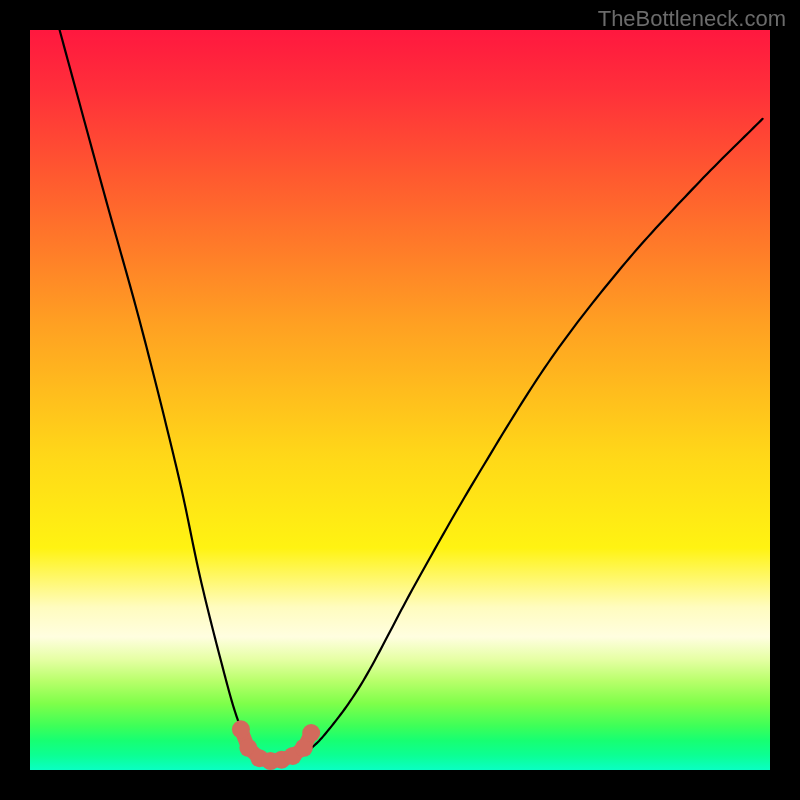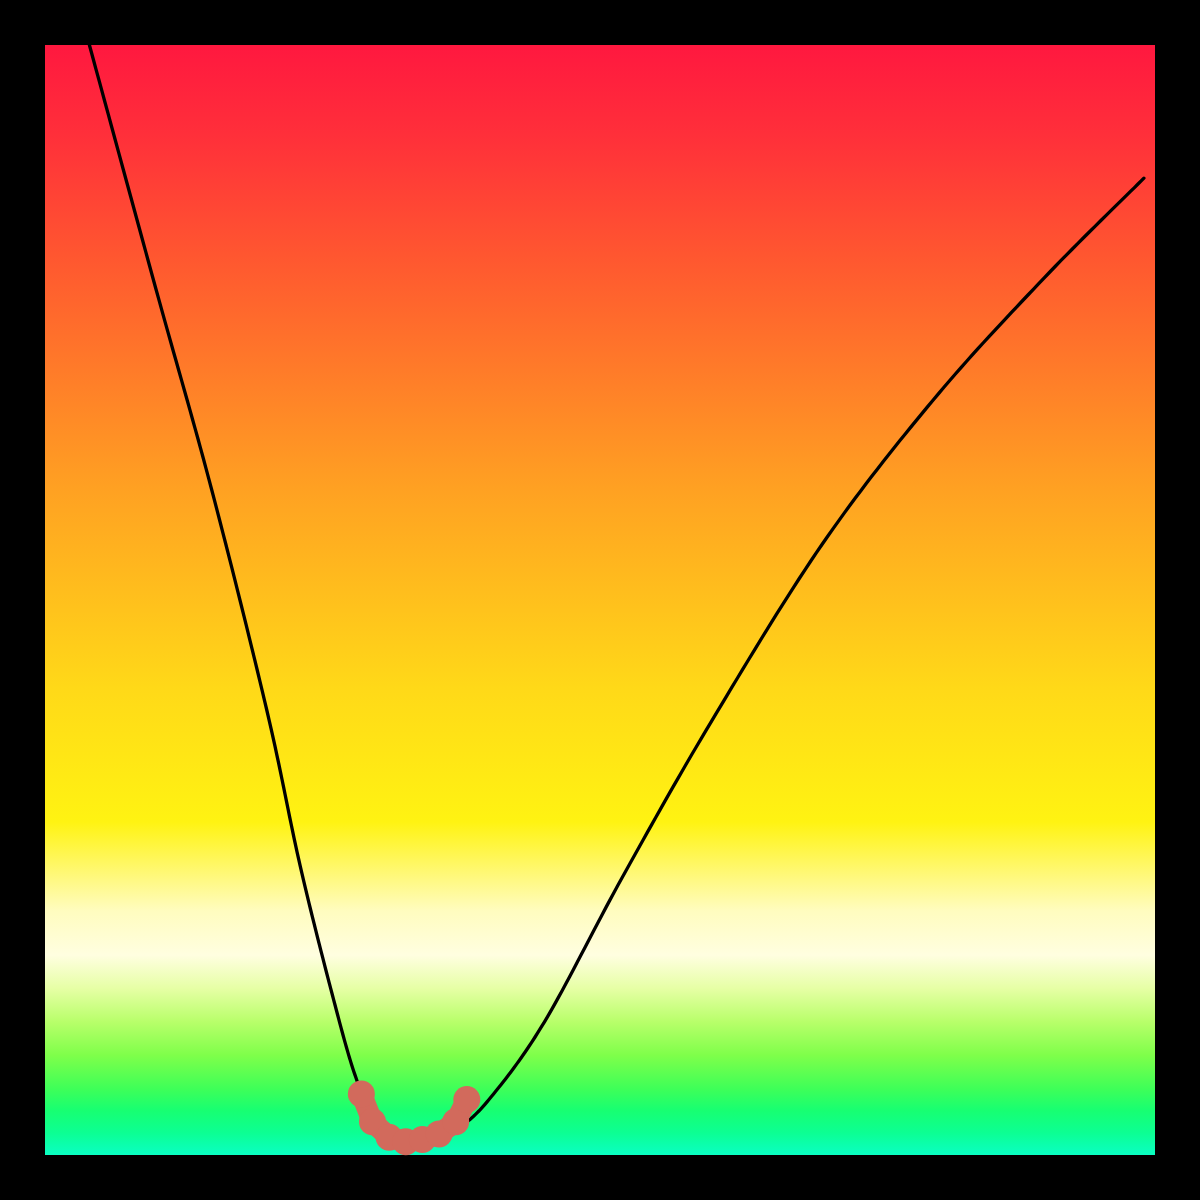--- a/index.html
+++ b/index.html
@@ -51,20 +51,21 @@
     width: 800px; height: 800px;
     pointer-events: none;
   }
 </style>
 </head>
 <body>
 
 <div class="frame">
   <div class="gradient"></div>
 
+  <div class="watermark">TheBottleneck.com</div>
 
   <svg class="svglayer" viewBox="0 0 800 800">
     <g id="curve-group">
         <path d="M59.60 30.00 L60.83 34.50 L62.28 39.82 L63.92 45.88 L65.76 52.61 L67.75 59.95 L69.89 67.81 L72.15 76.12 L74.52 84.82 L76.97 93.83 L79.49 103.08 L82.05 112.49 L84.64 122.00 L87.24 131.53 L89.83 141.01 L92.38 150.37 L94.88 159.53 L97.32 168.43 L99.66 176.99 L101.89 185.13 L104.00 192.80 L106.02 200.11 L108.00 207.25 L109.95 214.24 L111.87 221.10 L113.77 227.83 L115.64 234.47 L117.50 241.02 L119.33 247.50 L121.15 253.93 L122.96 260.33 L124.76 266.70 L126.56 273.08 L128.34 279.46 L130.13 285.88 L131.92 292.35 L133.72 298.89 L135.52 305.50 L137.33 312.21 L139.16 319.04 L141.00 326.00 L142.87 333.12 L144.77 340.40 L146.69 347.82 L148.64 355.36 L150.60 363.00 L152.57 370.71 L154.54 378.47 L156.51 386.27 L158.47 394.07 L160.42 401.85 L162.36 409.60 L164.27 417.29 L166.14 424.89 L167.99 432.40 L169.79 439.78 L171.55 447.00 L173.25 454.06 L174.90 460.93 L176.48 467.58 L178.00 474.00 L179.44 480.20 L180.82 486.22 L182.13 492.09 L183.39 497.80 L184.59 503.37 L185.75 508.81 L186.86 514.13 L187.95 519.35 L189.00 524.47 L190.03 529.50 L191.03 534.46 L192.03 539.36 L193.02 544.20 L194.01 549.01 L195.00 553.78 L196.00 558.54 L197.01 563.29 L198.05 568.04 L199.11 572.81 L200.20 577.60 L201.32 582.42 L202.45 587.25 L203.60 592.08 L204.76 596.90 L205.92 601.71 L207.09 606.49 L208.26 611.25 L209.44 615.96 L210.60 620.63 L211.76 625.24 L212.91 629.78 L214.05 634.25 L215.18 638.64 L216.28 642.95 L217.37 647.15 L218.43 651.24 L219.47 655.23 L220.48 659.09 L221.46 662.81 L222.40 666.40 L223.31 669.85 L224.18 673.16 L225.02 676.35 L225.83 679.42 L226.62 682.39 L227.38 685.24 L228.13 688.00 L228.85 690.67 L229.56 693.26 L230.26 695.77 L230.95 698.21 L231.64 700.59 L232.31 702.91 L232.99 705.19 L233.67 707.42 L234.36 709.62 L235.05 711.79 L235.75 713.94 L236.47 716.07 L237.20 718.20 L237.94 720.31 L238.70 722.39 L239.46 724.42 L240.22 726.42 L240.99 728.38 L241.76 730.30 L242.53 732.17 L243.30 733.99 L244.07 735.76 L244.83 737.49 L245.59 739.16 L246.35 740.77 L247.09 742.33 L247.83 743.83 L248.56 745.27 L249.28 746.65 L249.98 747.97 L250.67 749.21 L251.34 750.39 L252.00 751.50 L252.64 752.52 L253.26 753.46 L253.87 754.30 L254.46 755.07 L255.04 755.76 L255.60 756.38 L256.16 756.94 L256.71 757.44 L257.25 757.89 L257.78 758.30 L258.31 758.66 L258.84 758.99 L259.36 759.30 L259.89 759.58 L260.41 759.84 L260.94 760.10 L261.47 760.34 L262.01 760.59 L262.55 760.85 L263.10 761.12 L263.65 761.38 L264.19 761.61 L264.73 761.81 L265.26 761.98 L265.79 762.13 L266.31 762.26 L266.84 762.36 L267.36 762.44 L267.89 762.50 L268.42 762.55 L268.95 762.59 L269.49 762.61 L270.04 762.62 L270.60 762.63 L271.16 762.63 L271.74 762.62 L272.33 762.62 L272.94 762.61 L273.56 762.60 L274.20 762.60 L274.86 762.60 L275.53 762.60 L276.22 762.60 L276.92 762.59 L277.64 762.58 L278.37 762.56 L279.11 762.54 L279.85 762.51 L280.61 762.47 L281.37 762.41 L282.13 762.35 L282.90 762.28 L283.67 762.19 L284.44 762.09 L285.21 761.98 L285.98 761.84 L286.74 761.69 L287.50 761.52 L288.26 761.33 L289.00 761.12 L289.73 760.90 L290.45 760.68 L291.15 760.46 L291.84 760.23 L292.53 760.00 L293.21 759.75 L293.89 759.50 L294.56 759.23 L295.25 758.93 L295.94 758.62 L296.64 758.29 L297.35 757.92 L298.07 757.53 L298.82 757.11 L299.58 756.65 L300.37 756.15 L301.18 755.61 L302.02 755.03 L302.89 754.40 L303.80 753.72 L304.73 753.02 L305.65 752.33 L306.59 751.63 L307.53 750.93 L308.48 750.21 L309.45 749.46 L310.43 748.69 L311.44 747.88 L312.46 747.03 L313.51 746.13 L314.59 745.18 L315.70 744.17 L316.84 743.08 L318.02 741.92 L319.24 740.68 L320.49 739.35 L321.80 737.92 L323.15 736.39 L324.55 734.75 L326.00 733.00 L327.50 731.16 L329.03 729.28 L330.61 727.34 L332.22 725.34 L333.86 723.28 L335.55 721.14 L337.27 718.94 L339.02 716.65 L340.82 714.28 L342.65 711.82 L344.52 709.26 L346.42 706.61 L348.37 703.85 L350.35 700.98 L352.36 698.00 L354.42 694.90 L356.51 691.67 L358.63 688.32 L360.80 684.83 L363.00 681.20 L365.25 677.40 L367.55 673.41 L369.90 669.25 L372.29 664.92 L374.74 660.45 L377.22 655.84 L379.74 651.11 L382.30 646.27 L384.89 641.34 L387.51 636.34 L390.16 631.27 L392.84 626.14 L395.53 620.98 L398.25 615.80 L400.98 610.61 L403.73 605.42 L406.49 600.26 L409.25 595.12 L412.03 590.03 L414.80 585.00 L417.58 580.00 L420.35 575.01 L423.14 570.00 L425.93 564.99 L428.73 559.97 L431.55 554.93 L434.38 549.88 L437.24 544.80 L440.11 539.71 L443.01 534.59 L445.94 529.44 L448.90 524.26 L451.89 519.05 L454.92 513.80 L457.99 508.51 L461.09 503.19 L464.25 497.81 L467.45 492.39 L470.70 486.92 L474.00 481.40 L477.37 475.79 L480.80 470.06 L484.30 464.23 L487.85 458.31 L491.46 452.32 L495.11 446.27 L498.81 440.17 L502.53 434.04 L506.29 427.89 L510.08 421.74 L513.88 415.59 L517.69 409.47 L521.51 403.39 L525.33 397.35 L529.15 391.39 L532.96 385.50 L536.76 379.70 L540.53 374.01 L544.28 368.44 L548.00 363.00 L551.70 357.67 L555.40 352.41 L559.10 347.23 L562.80 342.10 L566.50 337.04 L570.20 332.04 L573.90 327.10 L577.60 322.21 L581.30 317.37 L585.00 312.59 L588.70 307.85 L592.40 303.15 L596.10 298.49 L599.80 293.87 L603.50 289.29 L607.20 284.74 L610.90 280.22 L614.60 275.72 L618.30 271.25 L622.00 266.80 L625.71 262.38 L629.43 257.99 L633.17 253.65 L636.92 249.34 L640.67 245.06 L644.43 240.83 L648.19 236.63 L651.96 232.46 L655.71 228.34 L659.46 224.25 L663.20 220.20 L666.93 216.18 L670.65 212.21 L674.34 208.27 L678.02 204.36 L681.67 200.50 L685.30 196.67 L688.90 192.87 L692.47 189.12 L696.00 185.40 L699.58 181.66 L703.26 177.84 L707.03 173.97 L710.86 170.07 L714.73 166.15 L718.62 162.23 L722.51 158.34 L726.37 154.50 L730.18 150.71 L733.93 147.01 L737.58 143.41 L741.11 139.93 L744.51 136.60 L747.75 133.42 L750.81 130.42 L753.66 127.62 L756.29 125.04 L758.67 122.70 L760.78 120.61 L762.60 118.80 " fill="none" stroke="#000" stroke-width="2.2" stroke-linecap="round" stroke-linejoin="round"></path>
       </g>
     <g id="marker-group">
         <path d="M240.90 729.30 L248.30 747.80 L259.40 758.16 L270.50 761.12 L281.60 759.64 L292.70 755.94 L303.80 747.80 L311.20 733.00 " fill="none" stroke="#d26a5c" stroke-width="14" stroke-linecap="round" stroke-linejoin="round"></path>
         <circle cx="240.90" cy="729.30" r="9" fill="#d26a5c"></circle>
         <circle cx="248.30" cy="747.80" r="9" fill="#d26a5c"></circle>
         <circle cx="259.40" cy="758.16" r="9" fill="#d26a5c"></circle>

